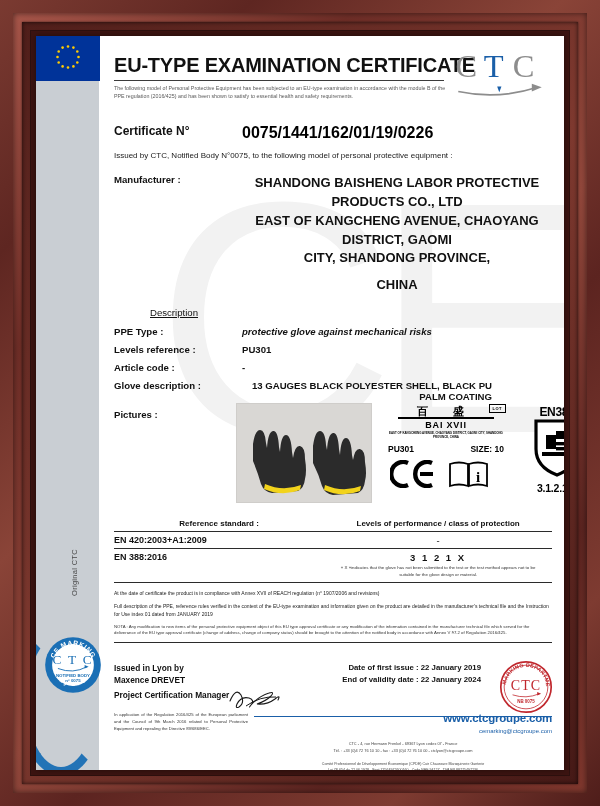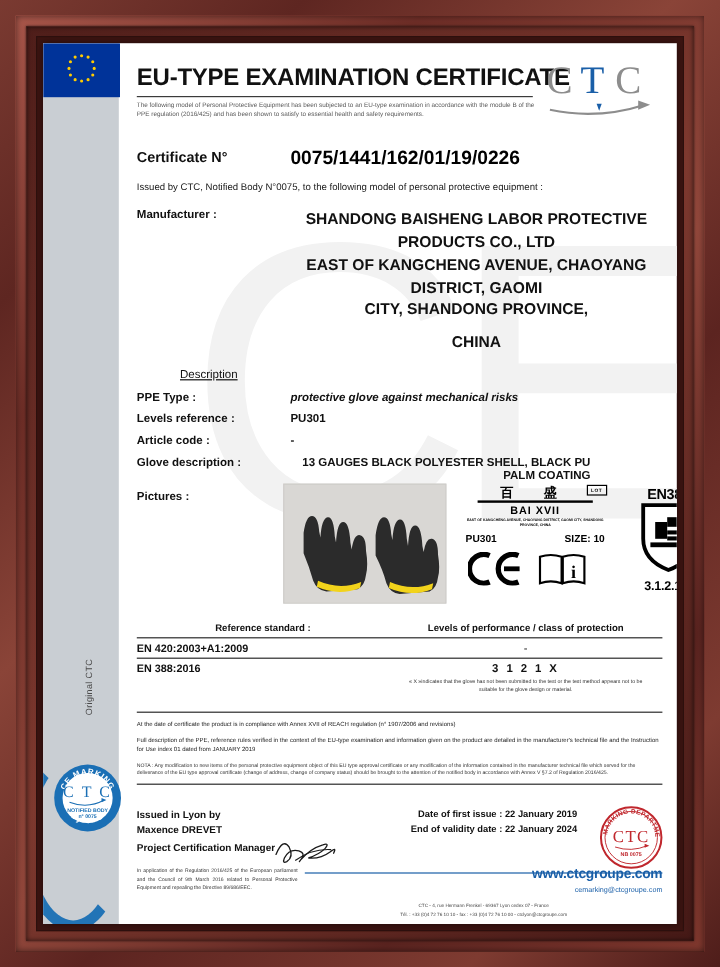--- a/index.html
+++ b/index.html
@@ -210,21 +210,21 @@
   .std-head-l, .std-head-r {
     font-size: 8px; font-weight: bold; color: #111; text-align: center;
   }
   .std-head-l { width: 48%; }
   .std-head-r { width: 52%; }
   .std-row {
     display: flex; align-items: flex-start;
     border-top: 1.2px solid #2b2b2b;
     padding: 3px 0 2px 0;
   }
-  .std-row.last { border-bottom: 1.2px solid #2b2b2b; padding-bottom: 15px; }
+  .std-row.last { border-bottom: 1.2px solid #2b2b2b; padding-bottom: 4px; }
   .std-name { width: 48%; font-size: 9px; font-weight: bold; color: #111; }
   .std-level { width: 52%; text-align: center; }
   .std-level-val { font-size: 9.5px; font-weight: bold; color: #111; letter-spacing: 2px; }
   .std-level-val.dash { letter-spacing: 0; font-weight: normal; }
   .std-note {
     font-size: 4.4px; color: #333; line-height: 1.5;
     margin-top: 2px; text-align: center; padding: 0 10px;
   }
   
   .compl { margin-top: 7px; }

